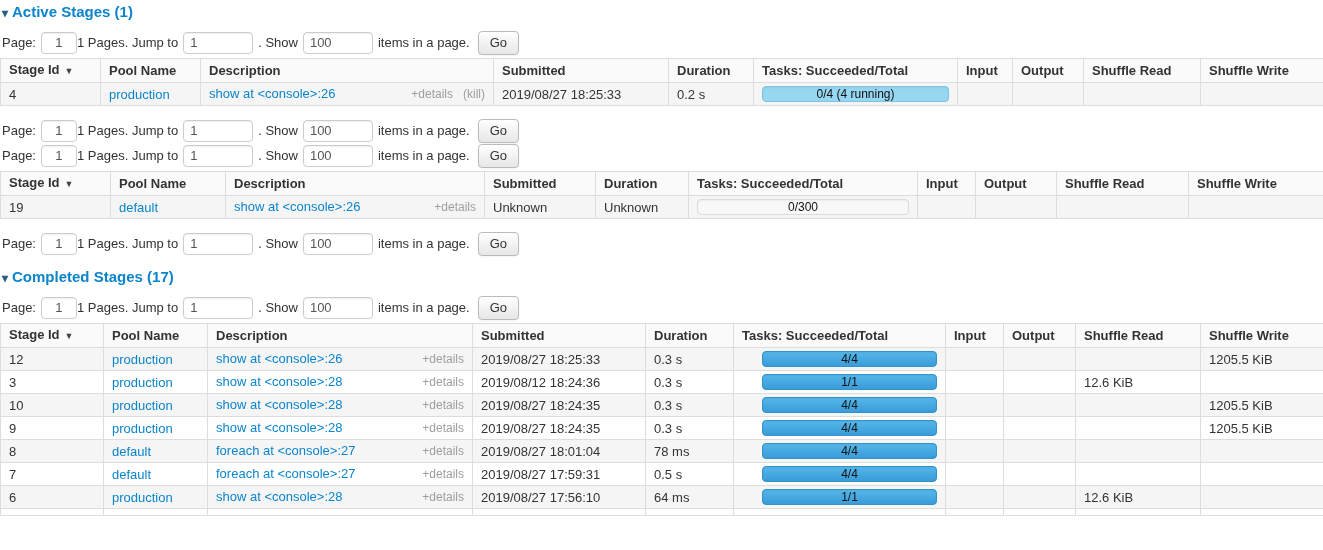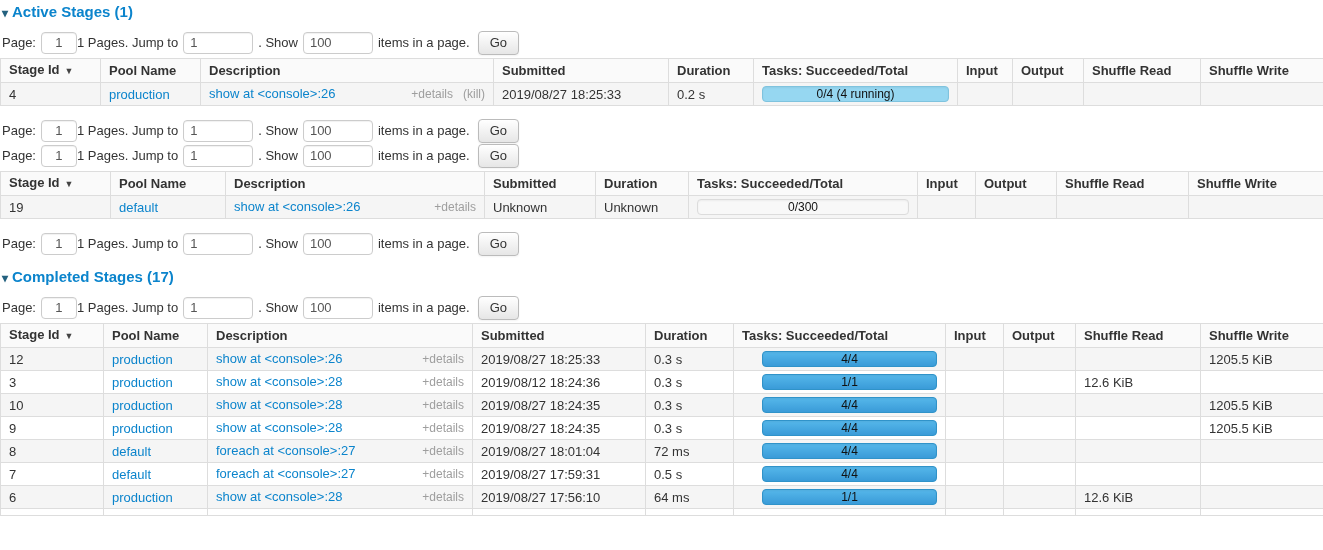--- a/index.html
+++ b/index.html
@@ -366,21 +366,21 @@
           <td><span>8</span></td>
           <td><a class="cell-link">default</a></td>
           <td>
             <div class="desc">
               <a class="cell-link">foreach at &lt;console&gt;:27</a>
               <span class="spacer"></span>
               <span class="muted-link">+details</span>
             </div>
           </td>
           <td><span>2019/08/27 18:01:04</span></td>
-          <td><span>72 ms</span></td>
+          <td><span>78 ms</span></td>
           <td>
             <div class="progress done"><span class="lbl">4/4</span></div>
           </td>
           <td><span></span></td>
           <td><span></span></td>
           <td><span></span></td>
           <td><span></span></td>
         </tr>
         <tr class="even">
           <td><span>7</span></td>

